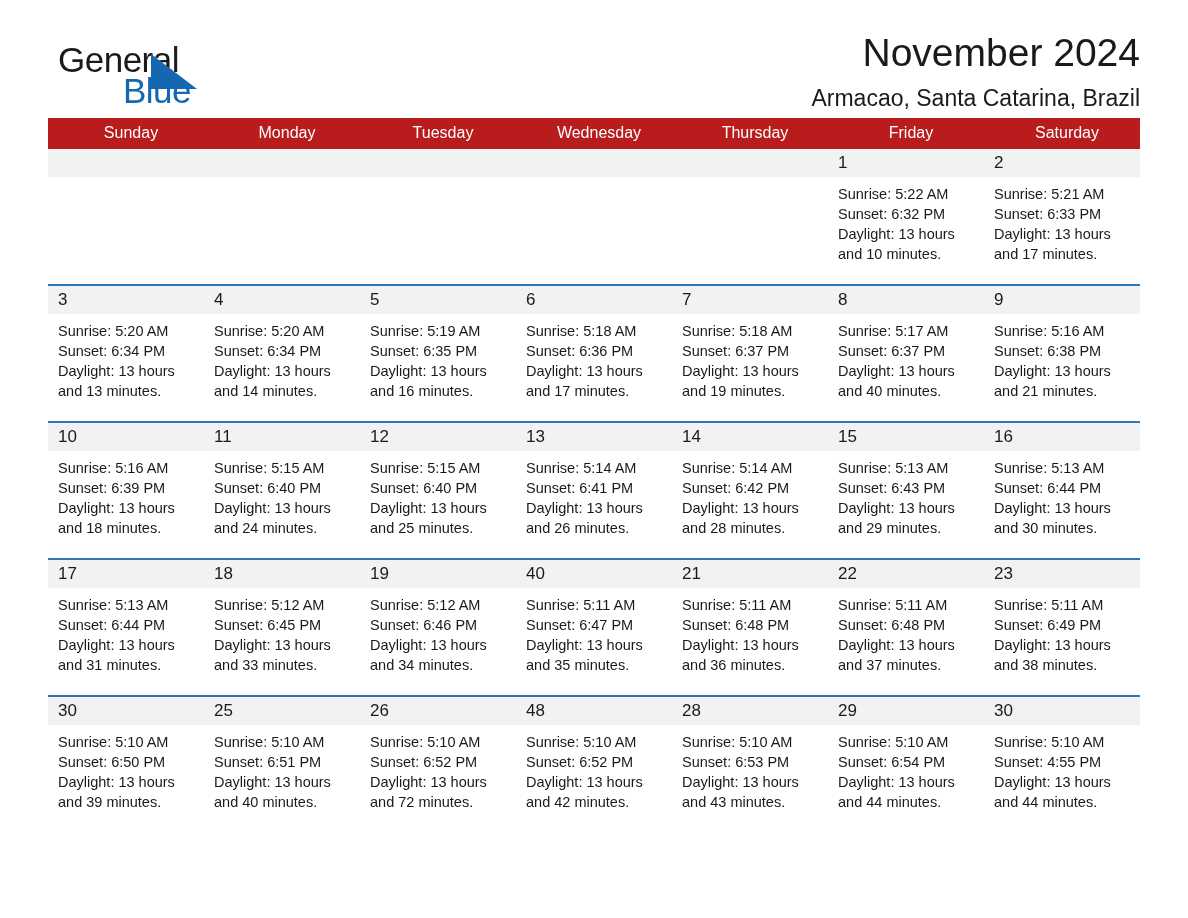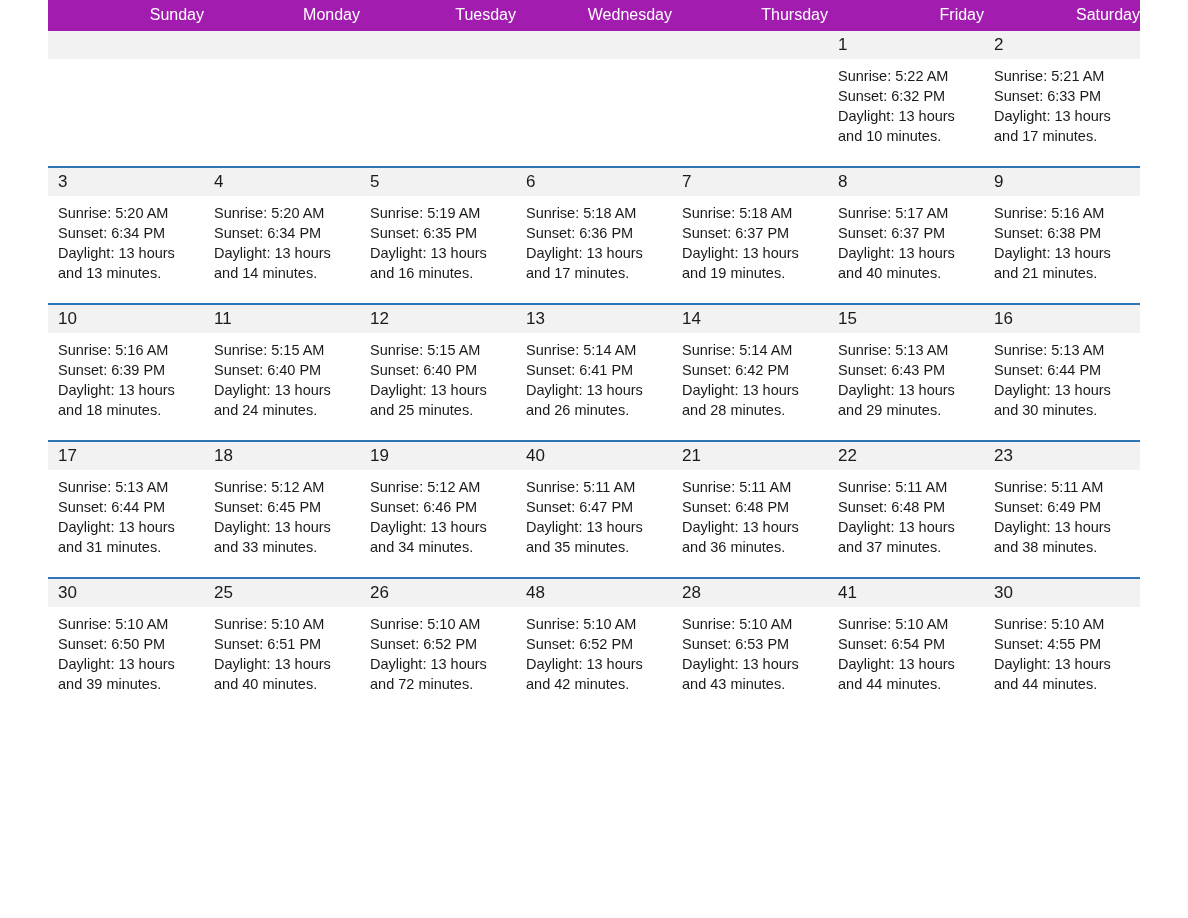--- a/index.html
+++ b/index.html
@@ -82,25 +82,25 @@
 
   
   .calendar {
     width: 1092px;
     border-collapse: collapse;
     table-layout: fixed;
   }
   .calendar col { width: 156px; }
 
   thead th {
-    background: #a21caf;
+    background: #b91c1c;
     color: #ffffff;
     font-size: 16px;
     font-weight: normal;
-    text-align: right;
+    text-align: center;
     padding: 6px 0 7px 10px;
     height: 17px;
     vertical-align: middle;
   }
 
   tbody td {
     vertical-align: top;
     padding: 0;
     border-top: 2px solid #2e75b6;
     height: 135px;
@@ -133,20 +133,38 @@
     color: #1a1a1a;
     line-height: 20px;
     white-space: nowrap;
   }
 </style>
 </head>
 <body>
 
 <div class="page">
 
+  <div class="header">
+
+    <div class="brand">
+      <span class="brand-general">General</span>
+      <span class="brand-triangle">
+        <svg width="46" height="35" viewBox="0 0 46 35" xmlns="http://www.w3.org/2000/svg">
+          <polygon points="0,0 46,35 0,35" fill="#1567b2"></polygon>
+        </svg>
+      </span>
+      <span class="brand-blue">Blue</span>
+    </div>
+
+    <div class="title-block">
+      <div class="month-title">November 2024</div>
+      <div class="location-title">Armacao, Santa Catarina, Brazil</div>
+    </div>
+
+  </div>
 
   <table class="calendar">
     <colgroup>
       <col>
         <col>
         <col>
         <col>
         <col>
         <col>
         <col>
@@ -433,21 +451,21 @@
           <td>
             <div class="daynum">28</div>
             <div class="cell-body">
               <div class="cell-line">Sunrise: 5:10 AM</div>
               <div class="cell-line">Sunset: 6:53 PM</div>
               <div class="cell-line">Daylight: 13 hours</div>
               <div class="cell-line">and 43 minutes.</div>
             </div>
           </td>
           <td>
-            <div class="daynum">41</div>
+            <div class="daynum">29</div>
             <div class="cell-body">
               <div class="cell-line">Sunrise: 5:10 AM</div>
               <div class="cell-line">Sunset: 6:54 PM</div>
               <div class="cell-line">Daylight: 13 hours</div>
               <div class="cell-line">and 44 minutes.</div>
             </div>
           </td>
           <td>
             <div class="daynum">30</div>
             <div class="cell-body">

